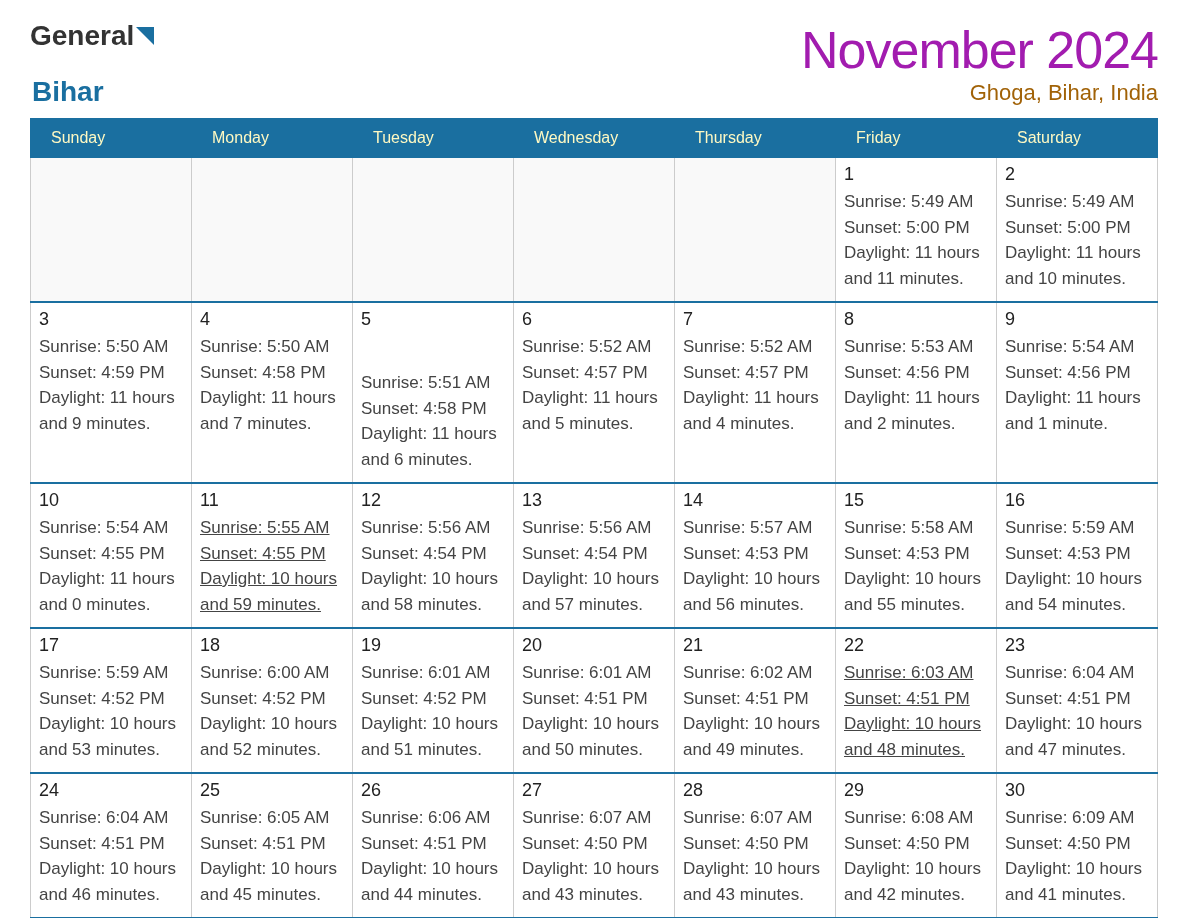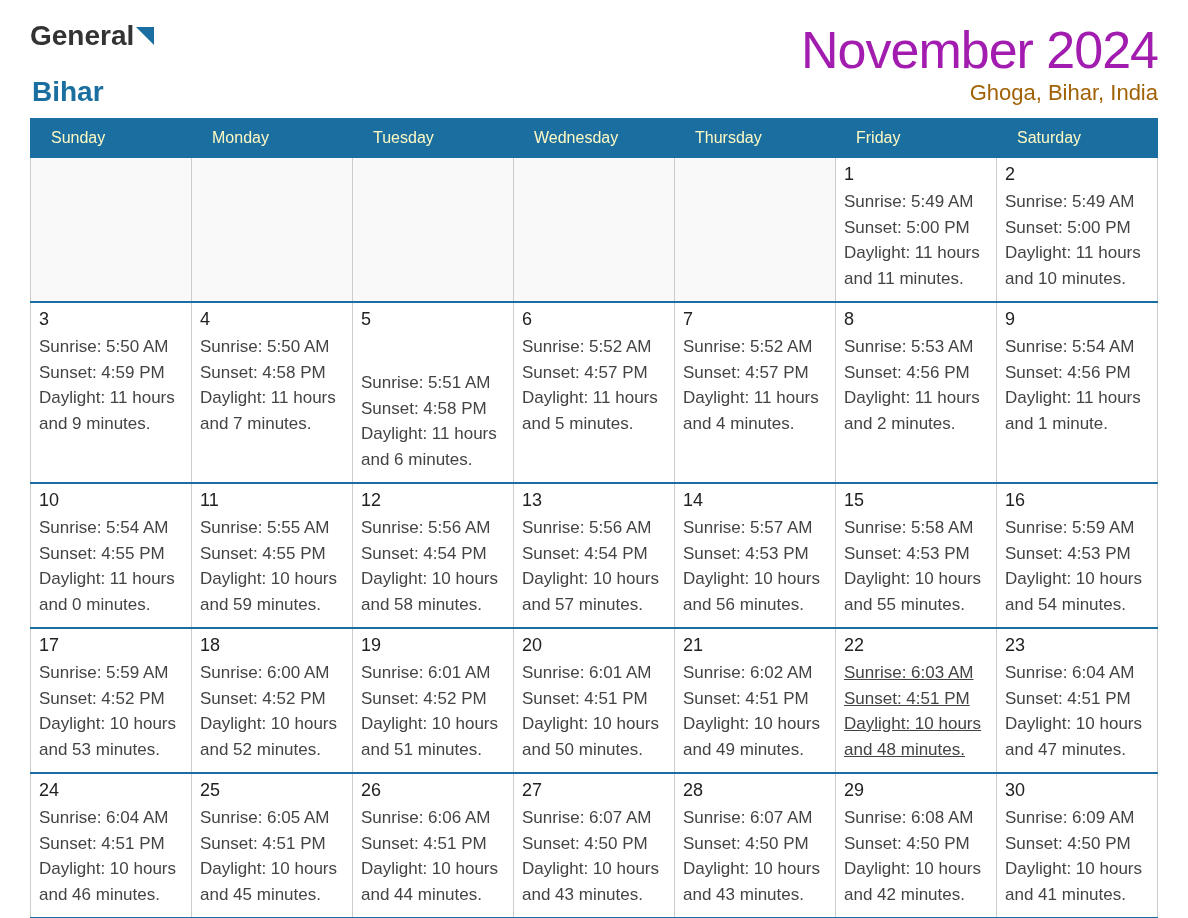--- a/index.html
+++ b/index.html
@@ -197,21 +197,21 @@
       </tr>
       <tr>
         <td>
           <span class="day-number">10</span>
           <div class="day-info" style="white-space: pre-line;">Sunrise: 5:54 AM
 Sunset: 4:55 PM
 Daylight: 11 hours and 0 minutes.</div>
         </td>
         <td>
           <span class="day-number">11</span>
-          <div class="day-info" style="white-space: pre-line;">Sunrise: 5:55 AM
+          <div class="day-info" style="white-space: pre-line; text-decoration: underline;">Sunrise: 5:55 AM
 Sunset: 4:55 PM
 Daylight: 10 hours and 59 minutes.</div>
         </td>
         <td>
           <span class="day-number">12</span>
           <div class="day-info" style="white-space: pre-line;">Sunrise: 5:56 AM
 Sunset: 4:54 PM
 Daylight: 10 hours and 58 minutes.</div>
         </td>
         <td>

